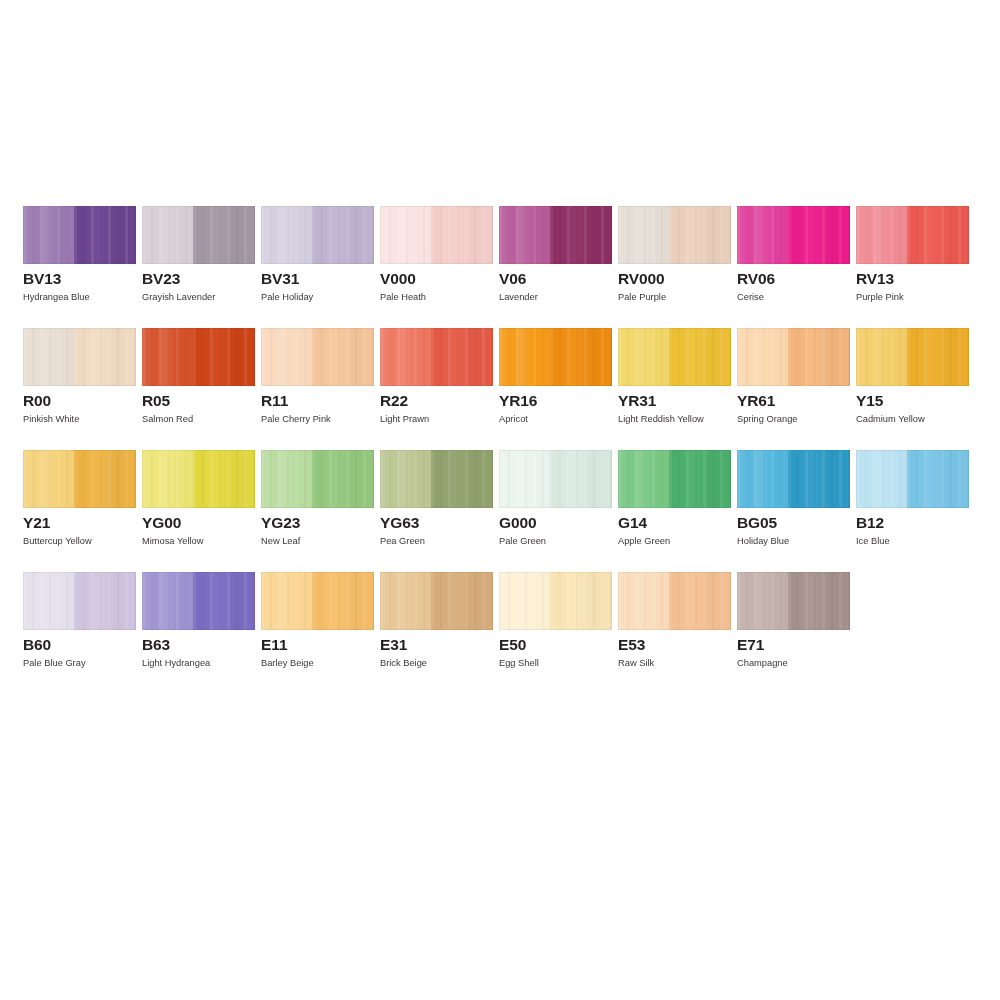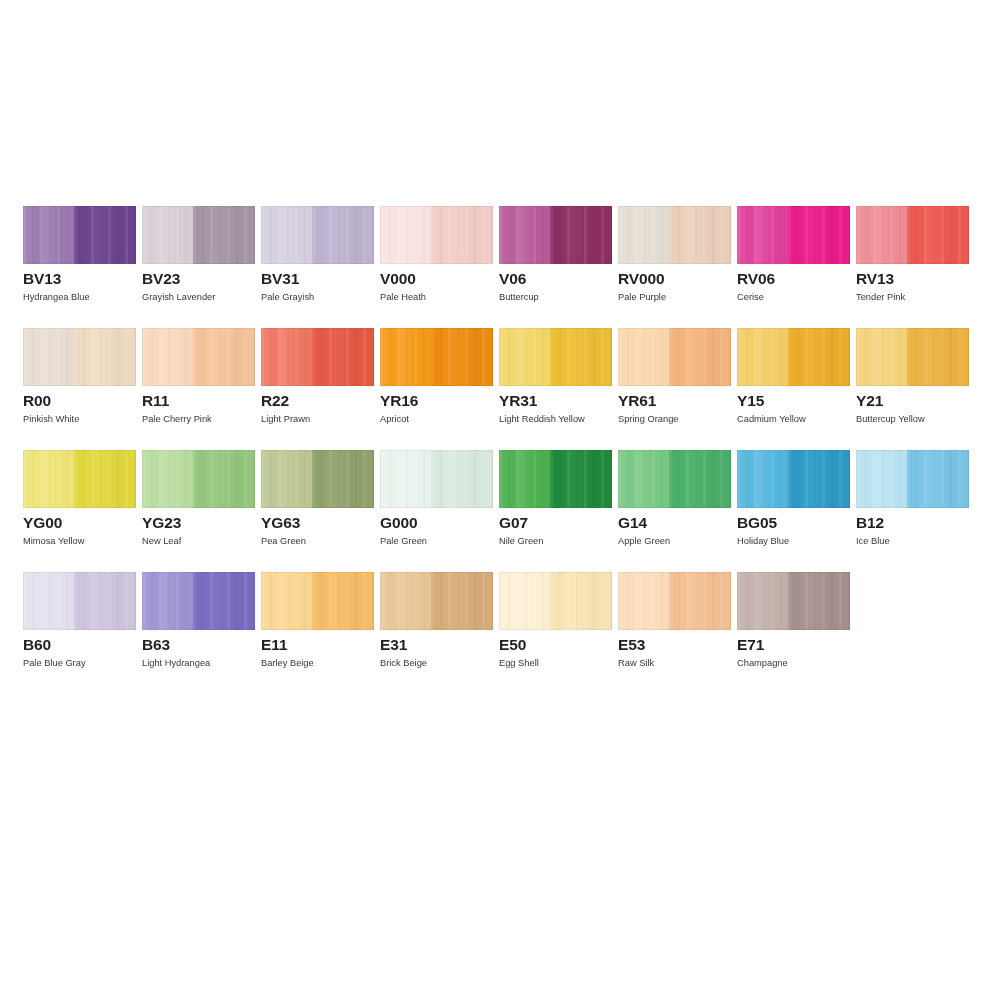--- a/index.html
+++ b/index.html
@@ -149,21 +149,21 @@
       </div>
       <div class="swatch-cell">
         <div class="swatch-chip">
           <div class="chip-base" style="background: rgb(213, 207, 224);"></div>
           <div class="chip-dark" style="background: rgb(192, 181, 210);"></div>
           <div class="chip-streaks"></div>
           <div class="chip-streaks2"></div>
           <div class="chip-edge"></div>
         </div>
         <div class="swatch-code">BV31</div>
-        <div class="swatch-name">Pale Grayish</div>
+        <div class="swatch-name">Pale Holiday</div>
       </div>
       <div class="swatch-cell">
         <div class="swatch-chip">
           <div class="chip-base" style="background: rgb(250, 227, 225);"></div>
           <div class="chip-dark" style="background: rgb(246, 207, 202);"></div>
           <div class="chip-streaks"></div>
           <div class="chip-streaks2"></div>
           <div class="chip-edge"></div>
         </div>
         <div class="swatch-code">V000</div>
@@ -171,21 +171,21 @@
       </div>
       <div class="swatch-cell">
         <div class="swatch-chip">
           <div class="chip-base" style="background: rgb(184, 91, 154);"></div>
           <div class="chip-dark" style="background: rgb(142, 47, 99);"></div>
           <div class="chip-streaks"></div>
           <div class="chip-streaks2"></div>
           <div class="chip-edge"></div>
         </div>
         <div class="swatch-code">V06</div>
-        <div class="swatch-name">Buttercup</div>
+        <div class="swatch-name">Lavender</div>
       </div>
       <div class="swatch-cell">
         <div class="swatch-chip">
           <div class="chip-base" style="background: rgb(228, 221, 212);"></div>
           <div class="chip-dark" style="background: rgb(237, 210, 189);"></div>
           <div class="chip-streaks"></div>
           <div class="chip-streaks2"></div>
           <div class="chip-edge"></div>
         </div>
         <div class="swatch-code">RV000</div>
@@ -204,35 +204,46 @@
       </div>
       <div class="swatch-cell">
         <div class="swatch-chip">
           <div class="chip-base" style="background: rgb(240, 139, 147);"></div>
           <div class="chip-dark" style="background: rgb(238, 90, 82);"></div>
           <div class="chip-streaks"></div>
           <div class="chip-streaks2"></div>
           <div class="chip-edge"></div>
         </div>
         <div class="swatch-code">RV13</div>
-        <div class="swatch-name">Tender Pink</div>
+        <div class="swatch-name">Purple Pink</div>
       </div>
       <div class="swatch-cell">
         <div class="swatch-chip">
           <div class="chip-base" style="background: rgb(232, 221, 210);"></div>
           <div class="chip-dark" style="background: rgb(242, 221, 196);"></div>
           <div class="chip-streaks"></div>
           <div class="chip-streaks2"></div>
           <div class="chip-edge"></div>
         </div>
         <div class="swatch-code">R00</div>
         <div class="swatch-name">Pinkish White</div>
       </div>
       <div class="swatch-cell">
         <div class="swatch-chip">
+          <div class="chip-base" style="background: rgb(214, 81, 42);"></div>
+          <div class="chip-dark" style="background: rgb(207, 68, 22);"></div>
+          <div class="chip-streaks"></div>
+          <div class="chip-streaks2"></div>
+          <div class="chip-edge"></div>
+        </div>
+        <div class="swatch-code">R05</div>
+        <div class="swatch-name">Salmon Red</div>
+      </div>
+      <div class="swatch-cell">
+        <div class="swatch-chip">
           <div class="chip-base" style="background: rgb(249, 217, 189);"></div>
           <div class="chip-dark" style="background: rgb(247, 199, 156);"></div>
           <div class="chip-streaks"></div>
           <div class="chip-streaks2"></div>
           <div class="chip-edge"></div>
         </div>
         <div class="swatch-code">R11</div>
         <div class="swatch-name">Pale Cherry Pink</div>
       </div>
       <div class="swatch-cell">
@@ -340,31 +351,20 @@
           <div class="chip-dark" style="background: rgb(220, 236, 226);"></div>
           <div class="chip-streaks"></div>
           <div class="chip-streaks2"></div>
           <div class="chip-edge"></div>
         </div>
         <div class="swatch-code">G000</div>
         <div class="swatch-name">Pale Green</div>
       </div>
       <div class="swatch-cell">
         <div class="swatch-chip">
-          <div class="chip-base" style="background: rgb(76, 176, 78);"></div>
-          <div class="chip-dark" style="background: rgb(31, 139, 60);"></div>
-          <div class="chip-streaks"></div>
-          <div class="chip-streaks2"></div>
-          <div class="chip-edge"></div>
-        </div>
-        <div class="swatch-code">G07</div>
-        <div class="swatch-name">Nile Green</div>
-      </div>
-      <div class="swatch-cell">
-        <div class="swatch-chip">
           <div class="chip-base" style="background: rgb(120, 200, 131);"></div>
           <div class="chip-dark" style="background: rgb(75, 176, 107);"></div>
           <div class="chip-streaks"></div>
           <div class="chip-streaks2"></div>
           <div class="chip-edge"></div>
         </div>
         <div class="swatch-code">G14</div>
         <div class="swatch-name">Apple Green</div>
       </div>
       <div class="swatch-cell">

